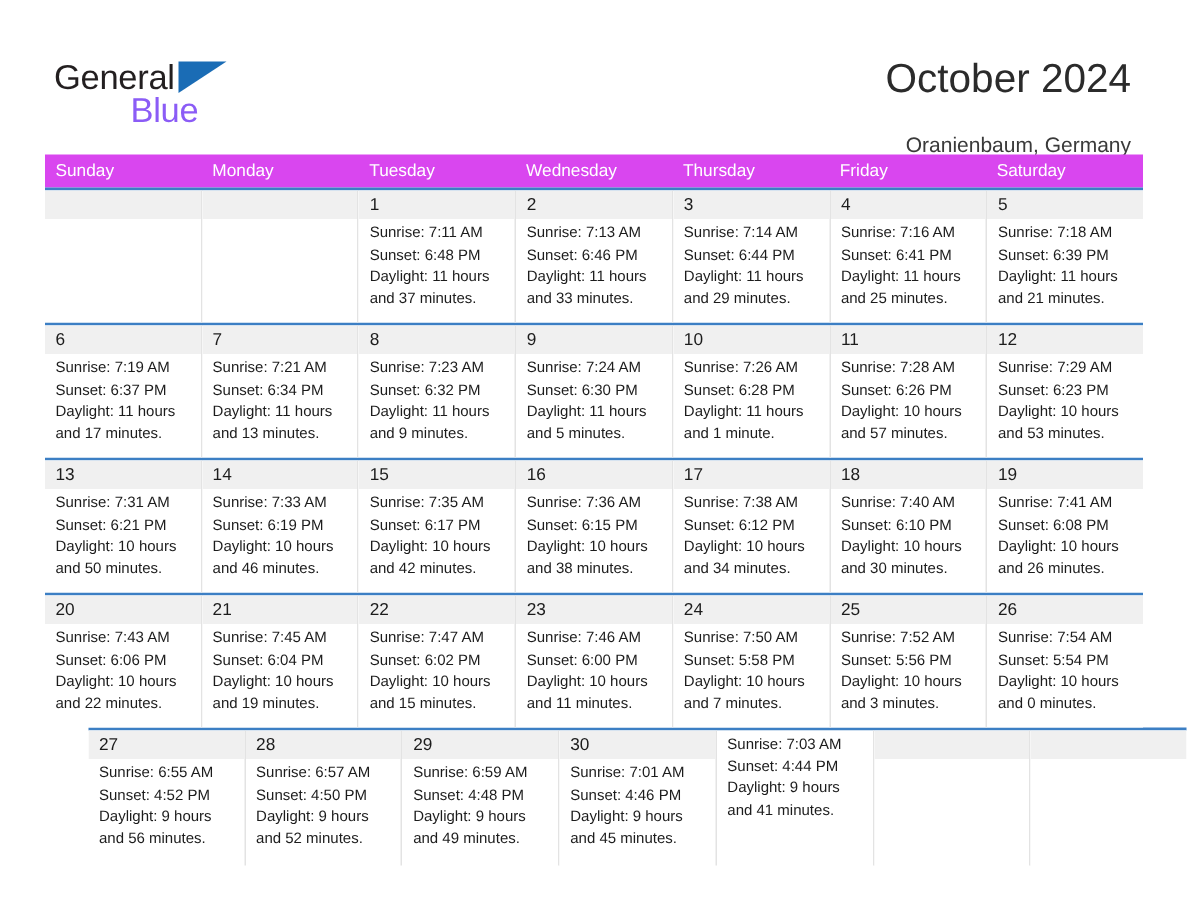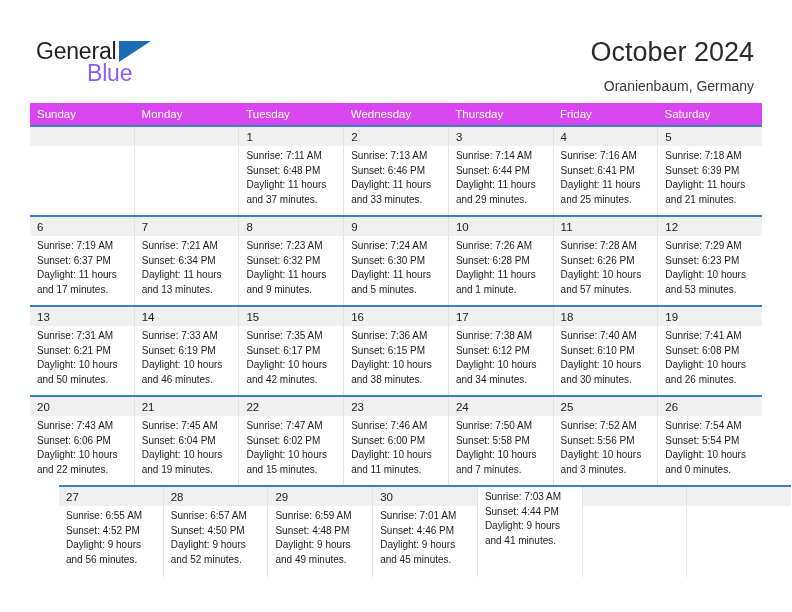--- a/index.html
+++ b/index.html
@@ -55,21 +55,21 @@
     right: 38px; top: 36px;
     text-align: right;
   }
   .cal-title {
     font-size: 27px;
     color: #2b2b2b;
     line-height: 32px;
     white-space: nowrap;
   }
   .cal-subtitle {
-    margin-top: 10px;
+    margin-top: 20px;
     font-size: 14px;
     color: #3a3a3a;
     line-height: 17px;
     white-space: nowrap;
   }
 
   
   .calendar {
     position: absolute;
     left: 30px; top: 103px;

